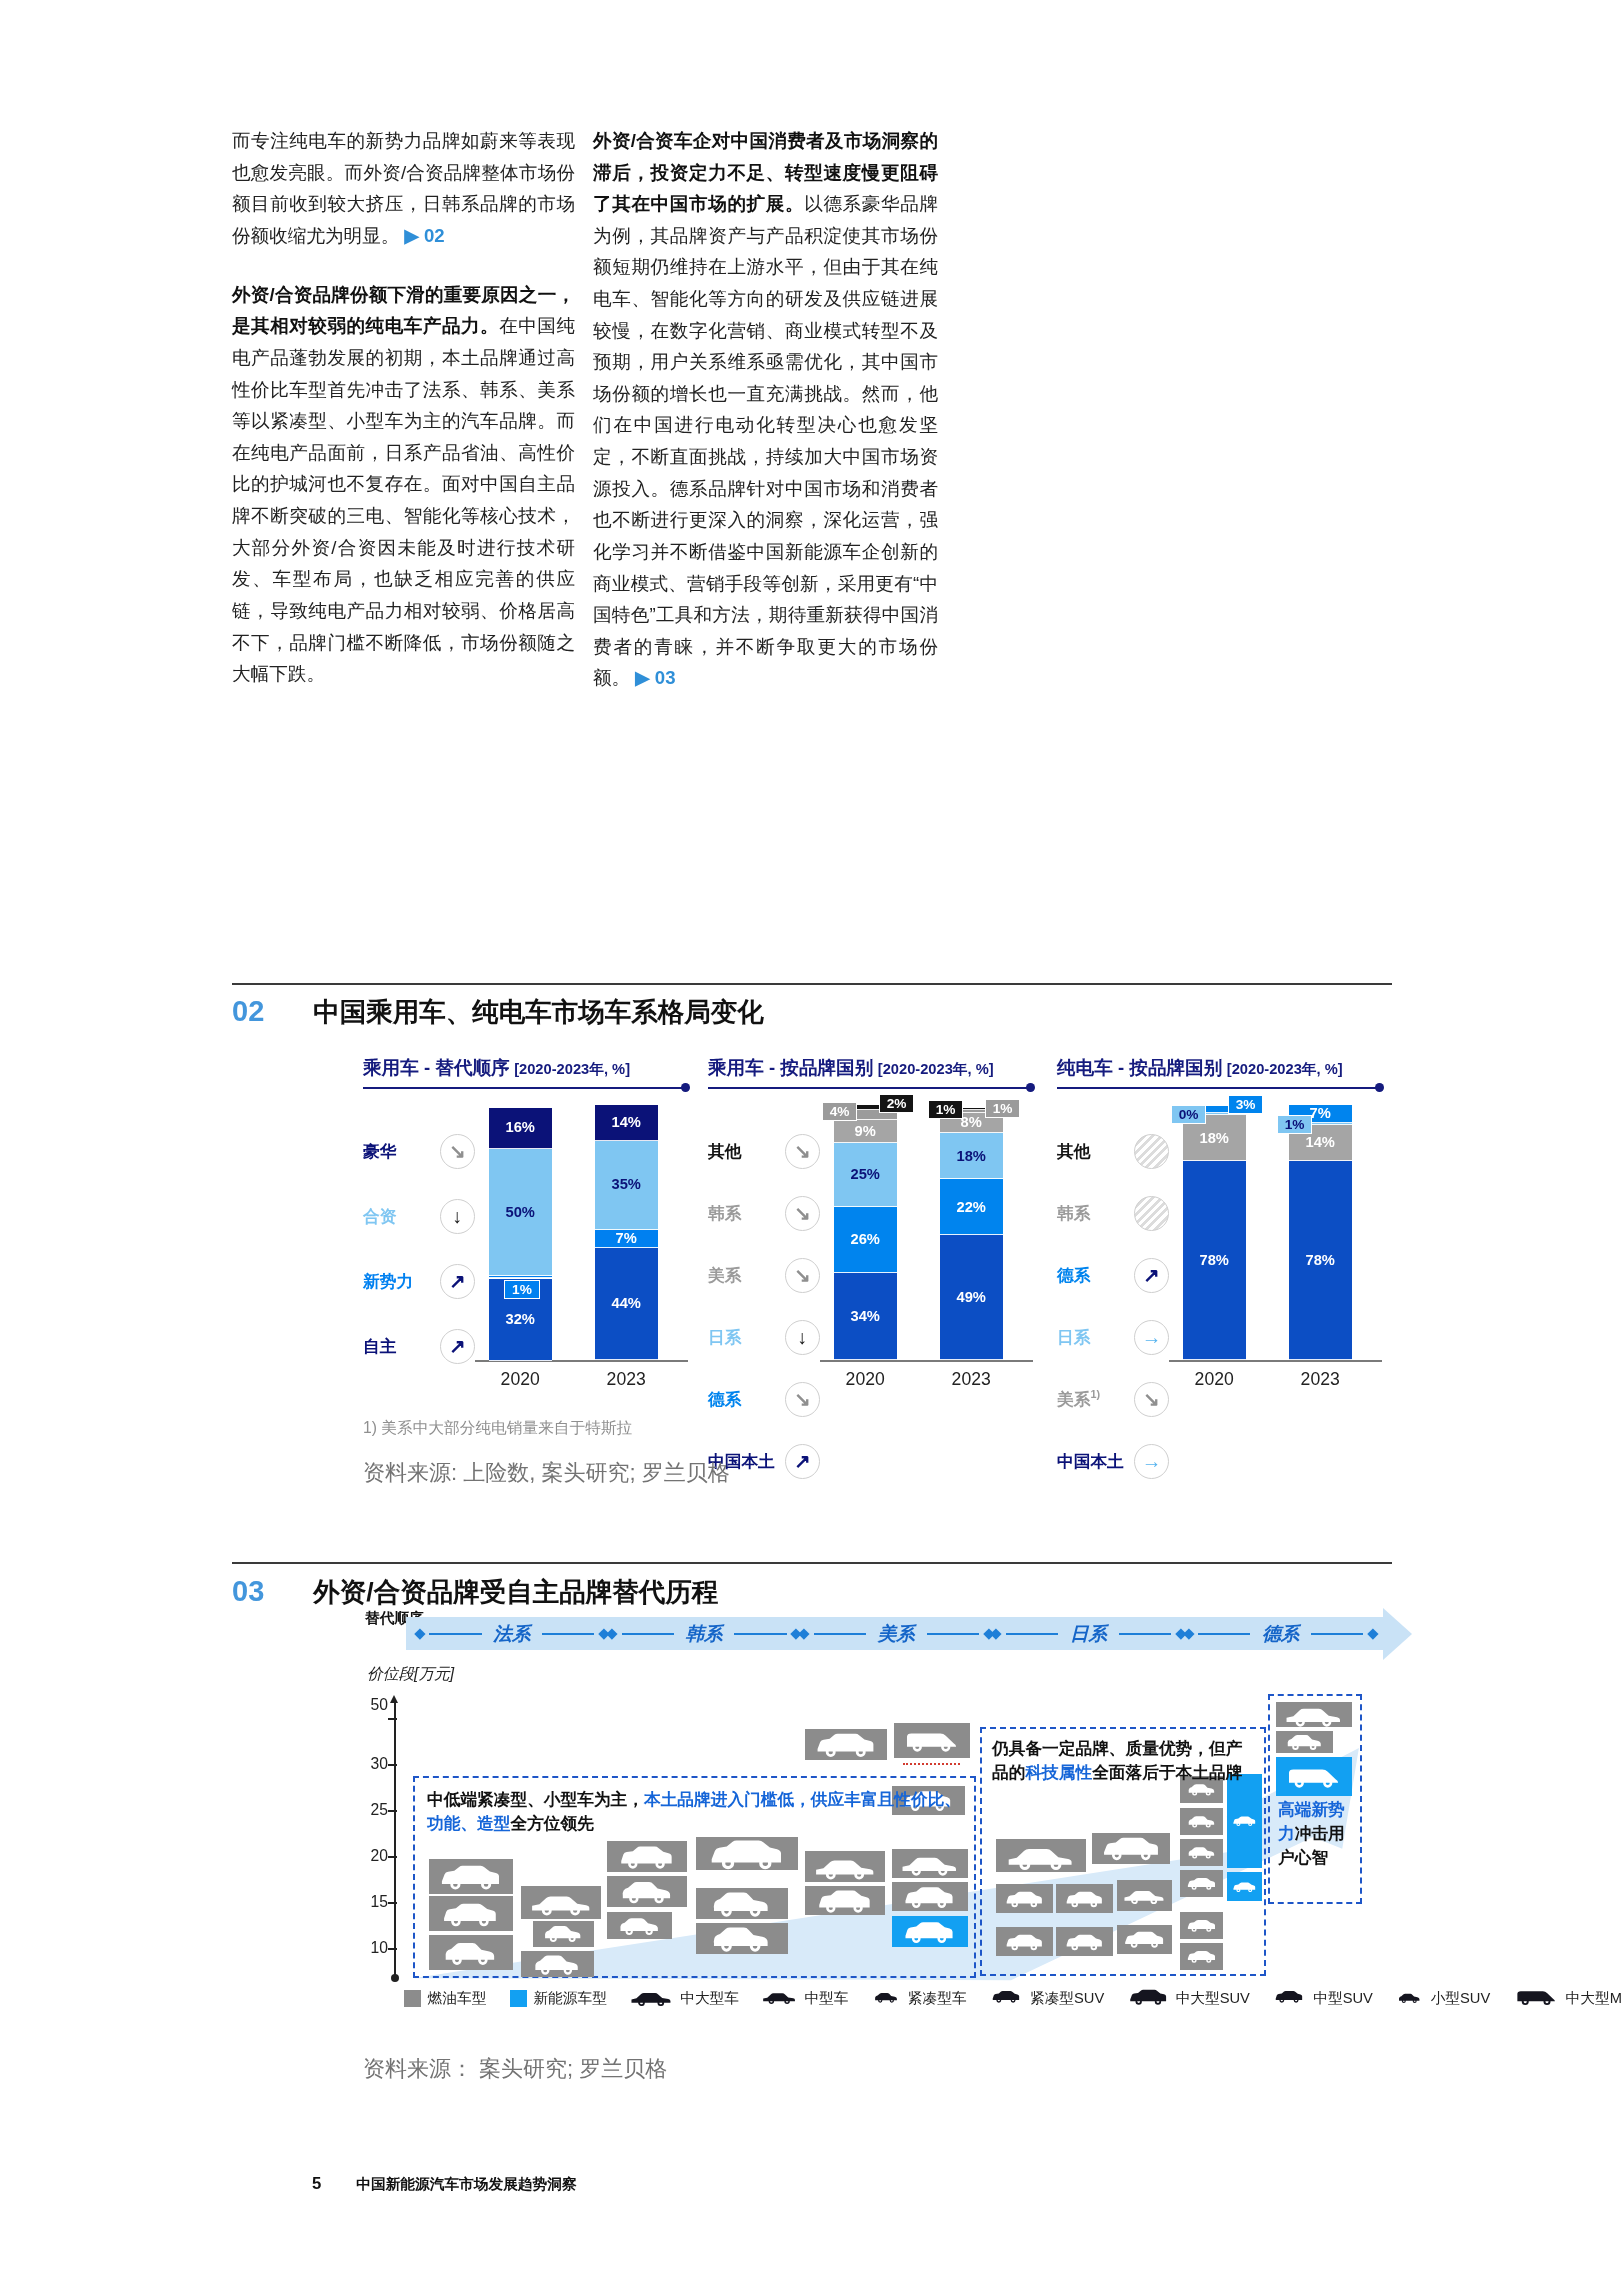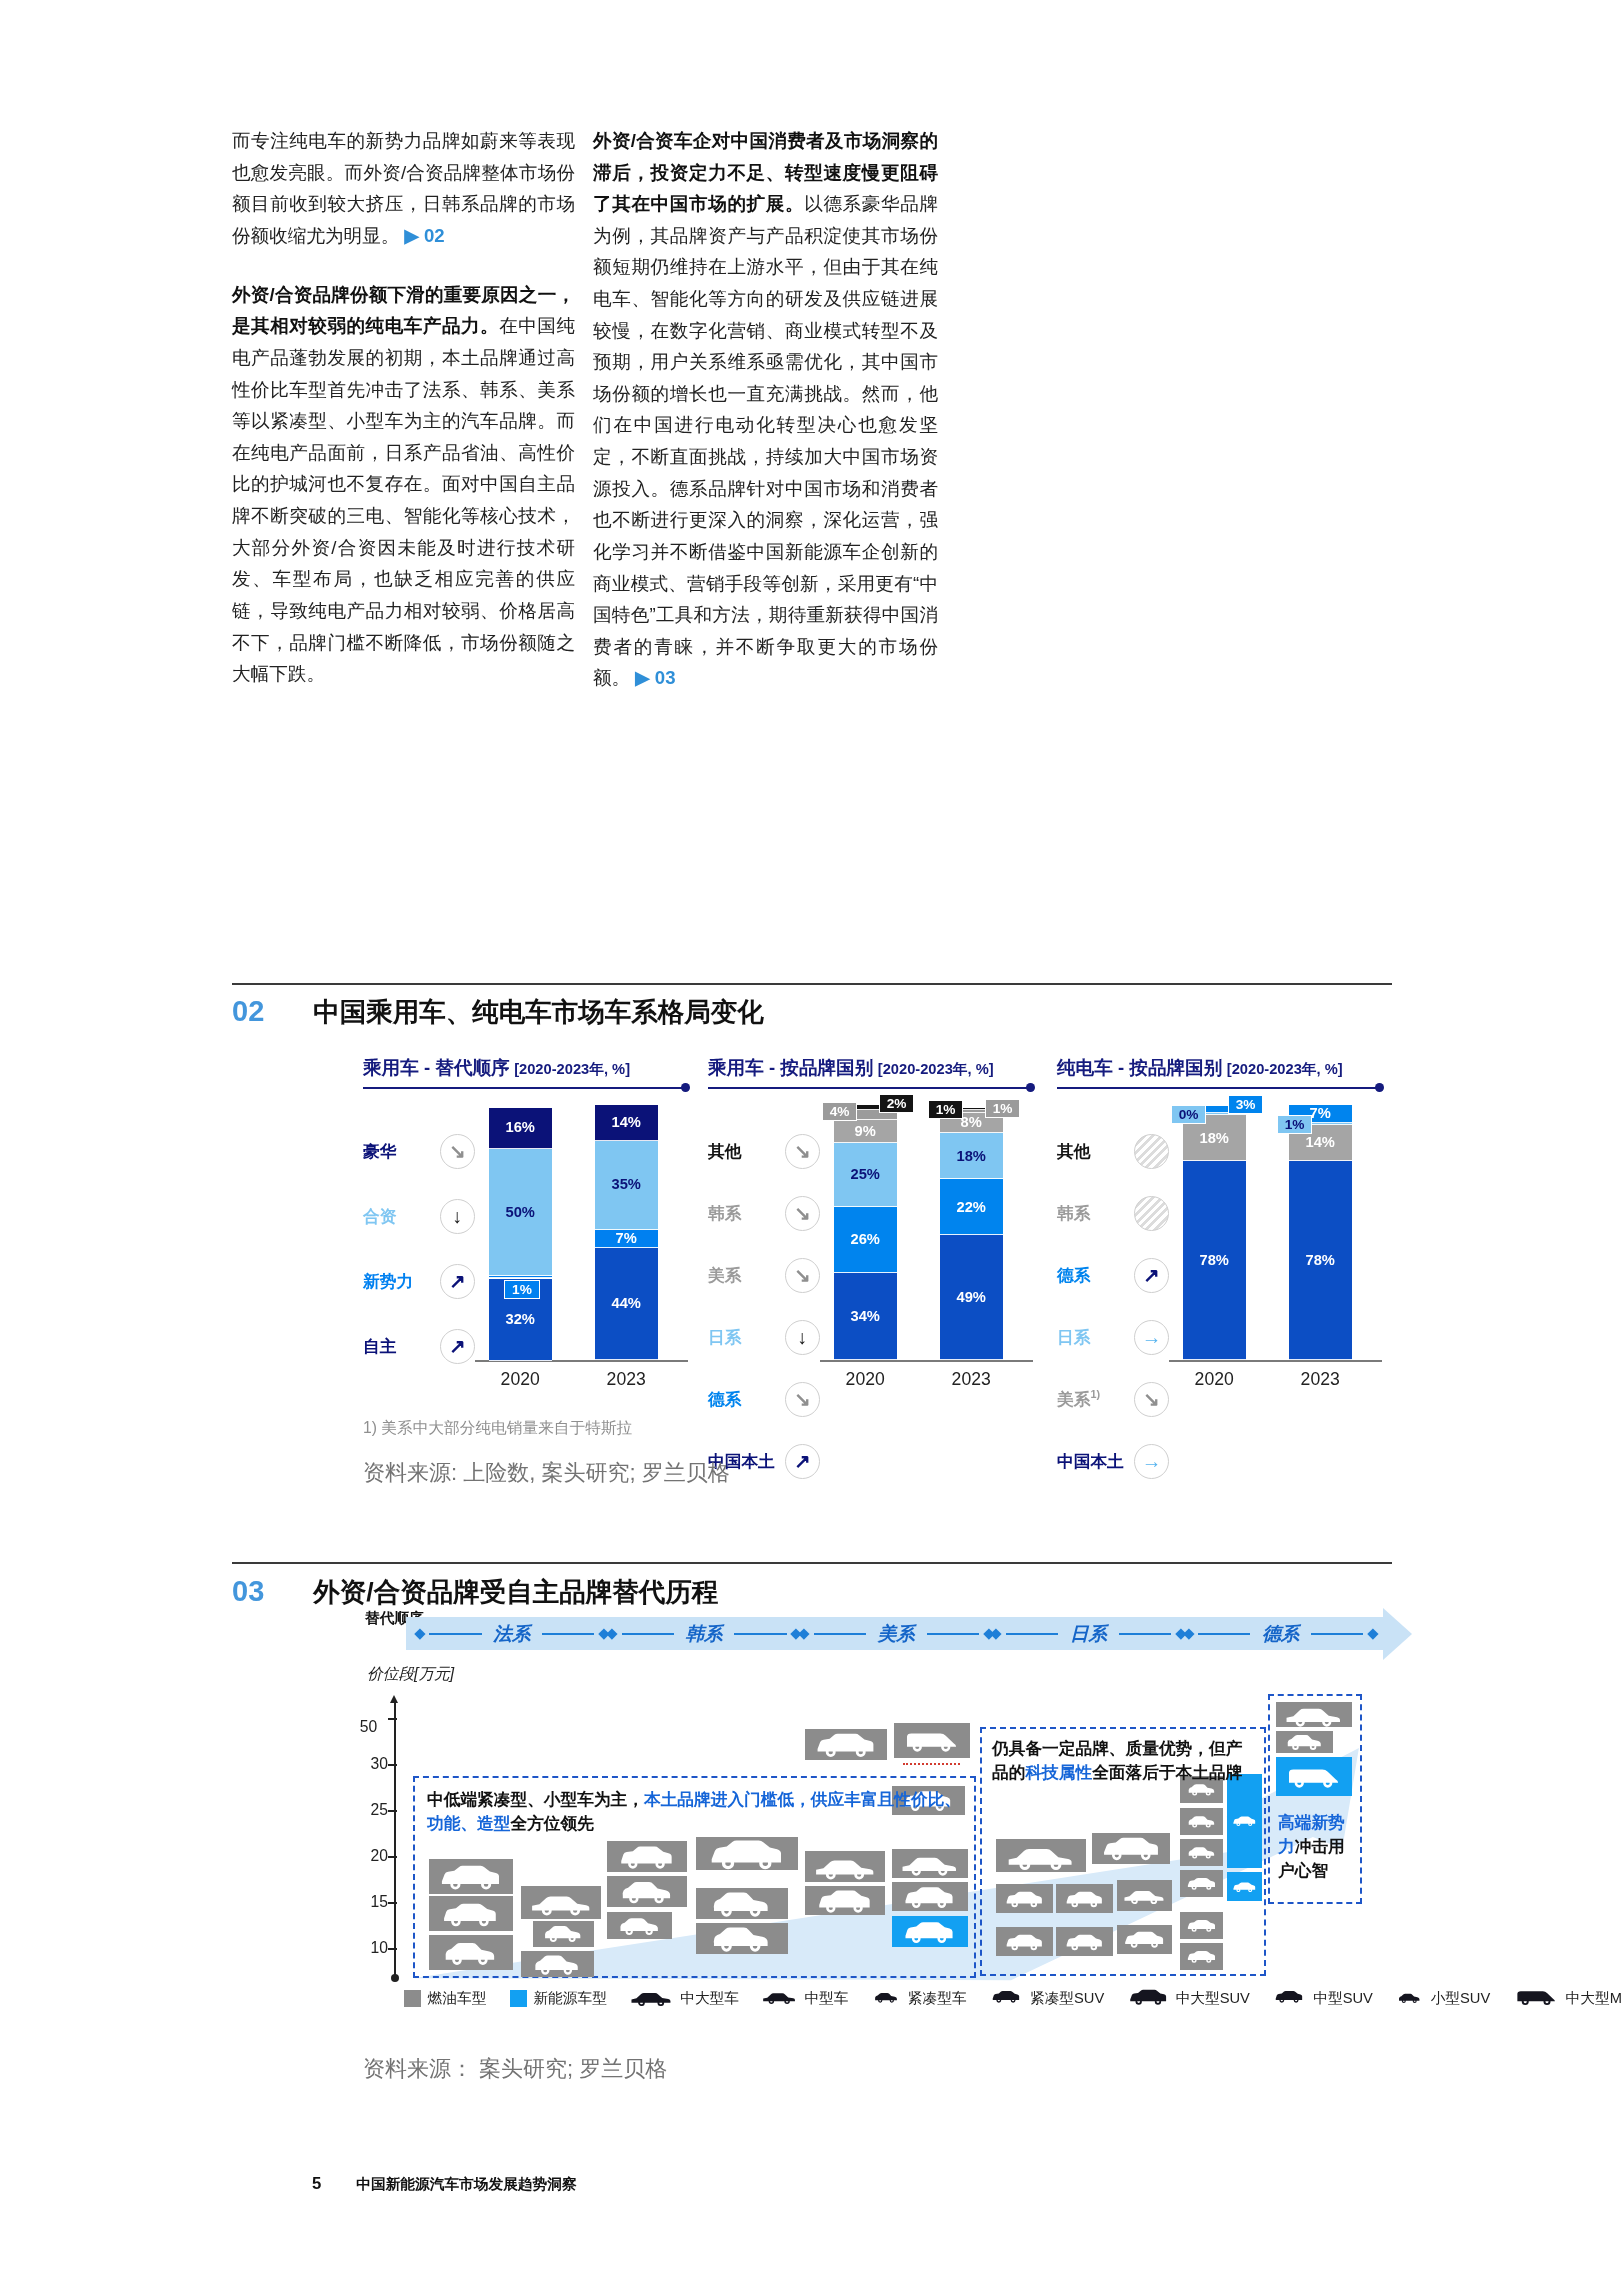--- a/index.html
+++ b/index.html
@@ -353,38 +353,38 @@
         <span class="band-diamond"></span>
       </div>
     </div>
   <div class="ylabel">价位段[万元]</div>
 
   <div class="plot" id="plot">
     <svg class="sweep" width="1019" height="294" viewBox="0 0 1040 300">
       <polygon points="30,290 870,160 860,125 995,55 978,158 948,146 640,292" fill="#D8EAF9"></polygon>
     </svg>
     <div class="yaxis"></div>
-  <div class="ytick" style="top: 24px; text-align: center;">50</div>
+  <div class="ytick" style="top: 2px;">50</div>
       <div class="ydash" style="top: 23.5px;"></div>
       <div class="ytick" style="top: 61px;">30</div>
       <div class="ydash" style="top: 70px;"></div>
       <div class="ytick" style="top: 107px;">25</div>
       <div class="ydash" style="top: 116px;"></div>
       <div class="ytick" style="top: 153px;">20</div>
       <div class="ydash" style="top: 162px;"></div>
       <div class="ytick" style="top: 199px;">15</div>
       <div class="ydash" style="top: 208px;"></div>
       <div class="ytick" style="top: 245px;">10</div>
       <div class="ydash" style="top: 254px;"></div>
       <div class="dbox" style="left: 29px; top: 82px; width: 563px; height: 202px;"></div>
       <div class="anno" style="left: 43px; top: 94px; width: 534px;"><span>中低端紧凑型、小型车为主，</span><span class="u">本土品牌进入门槛低，供应丰富且性价比、功能、造型</span><span>全方位领先</span></div>
       <div class="dbox" style="left: 596px; top: 33px; width: 286px; height: 249px;"></div>
       <div class="anno" style="left: 608px; top: 43px; width: 263px;"><span>仍具备一定品牌、质量优势，但产品的</span><span class="u">科技属性</span><span>全面落后于本土品牌</span></div>
       <div class="dbox" style="left: 884px; top: 0px; width: 94px; height: 210px;"></div>
-      <div class="anno" style="left: 894px; top: 117px; width: 76px; font-family: Liberation Serif, serif;"><span class="u">高端新势力</span><span>冲击用户心智</span></div>
+      <div class="anno" style="left: 894px; top: 104px; width: 76px; font-family: Liberation Serif, serif;"><span class="u">高端新势力</span><span>冲击用户心智</span></div>
       <div class="tile g" style="left: 45px; top: 165px; width: 84px; height: 35px;">
         <svg viewBox="0 0 60 26" width="66" height="28">
           <path d="M3 17 L5.5 10.5 Q6.3 8.6 8.8 8.2 L14.5 7.3 L19 3.6 Q20.2 2.6 22 2.6 L39 2.6 Q41 2.6 42.4 4 L47.5 8 L53 9.4 Q56 10.3 56 12.6 L56 19.5 L3 19.5 Z" fill="currentColor"></path>
           <circle cx="15.5" cy="20" r="3.4" fill="none" stroke="currentColor" stroke-width="2.6"></circle>
           <circle cx="44" cy="20" r="3.4" fill="none" stroke="currentColor" stroke-width="2.6"></circle>
         </svg>
       </div>
       <div class="tile g" style="left: 45px; top: 202px; width: 84px; height: 35px;">
         <svg viewBox="0 0 60 26" width="66" height="28">
           <path d="M5 17 L7 11 Q7.8 9 10.2 8.6 L16 7.7 L20 4.4 Q21.2 3.4 23 3.4 L37 3.4 Q39 3.4 40.4 4.8 L45 8.4 L50 9.8 Q53 10.7 53 13 L53 19.5 L5 19.5 Z" fill="currentColor"></path>

